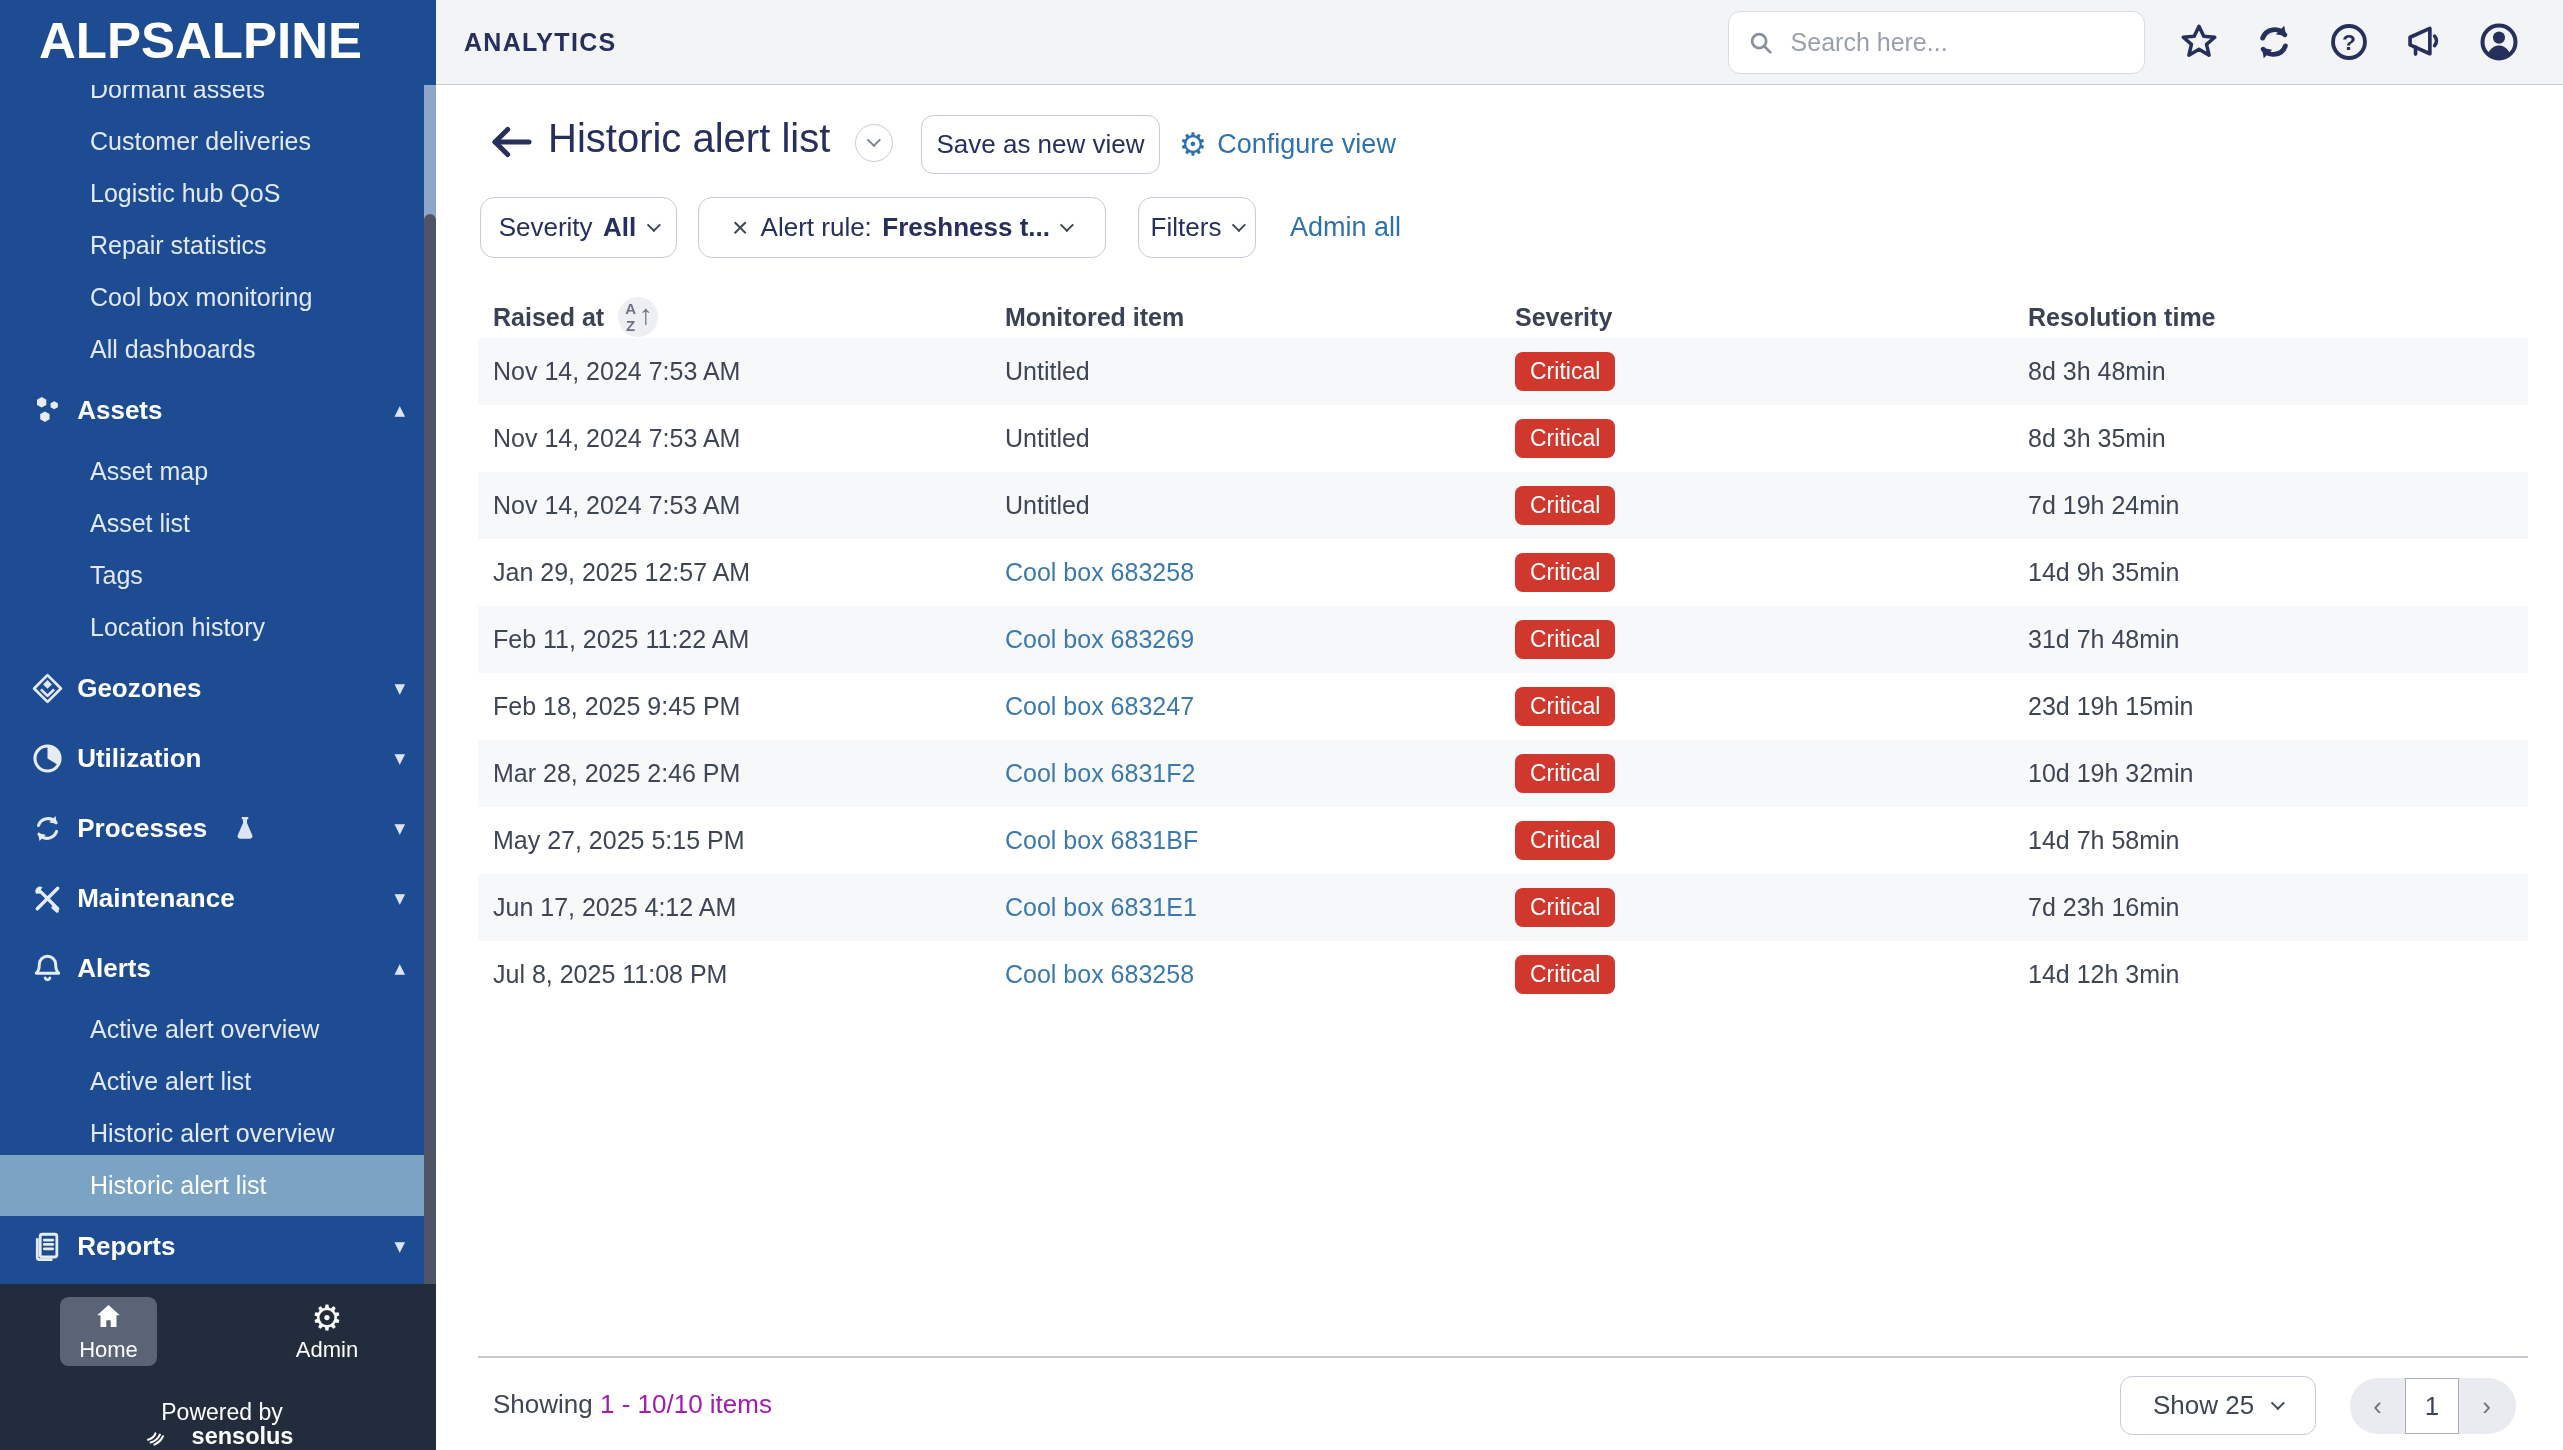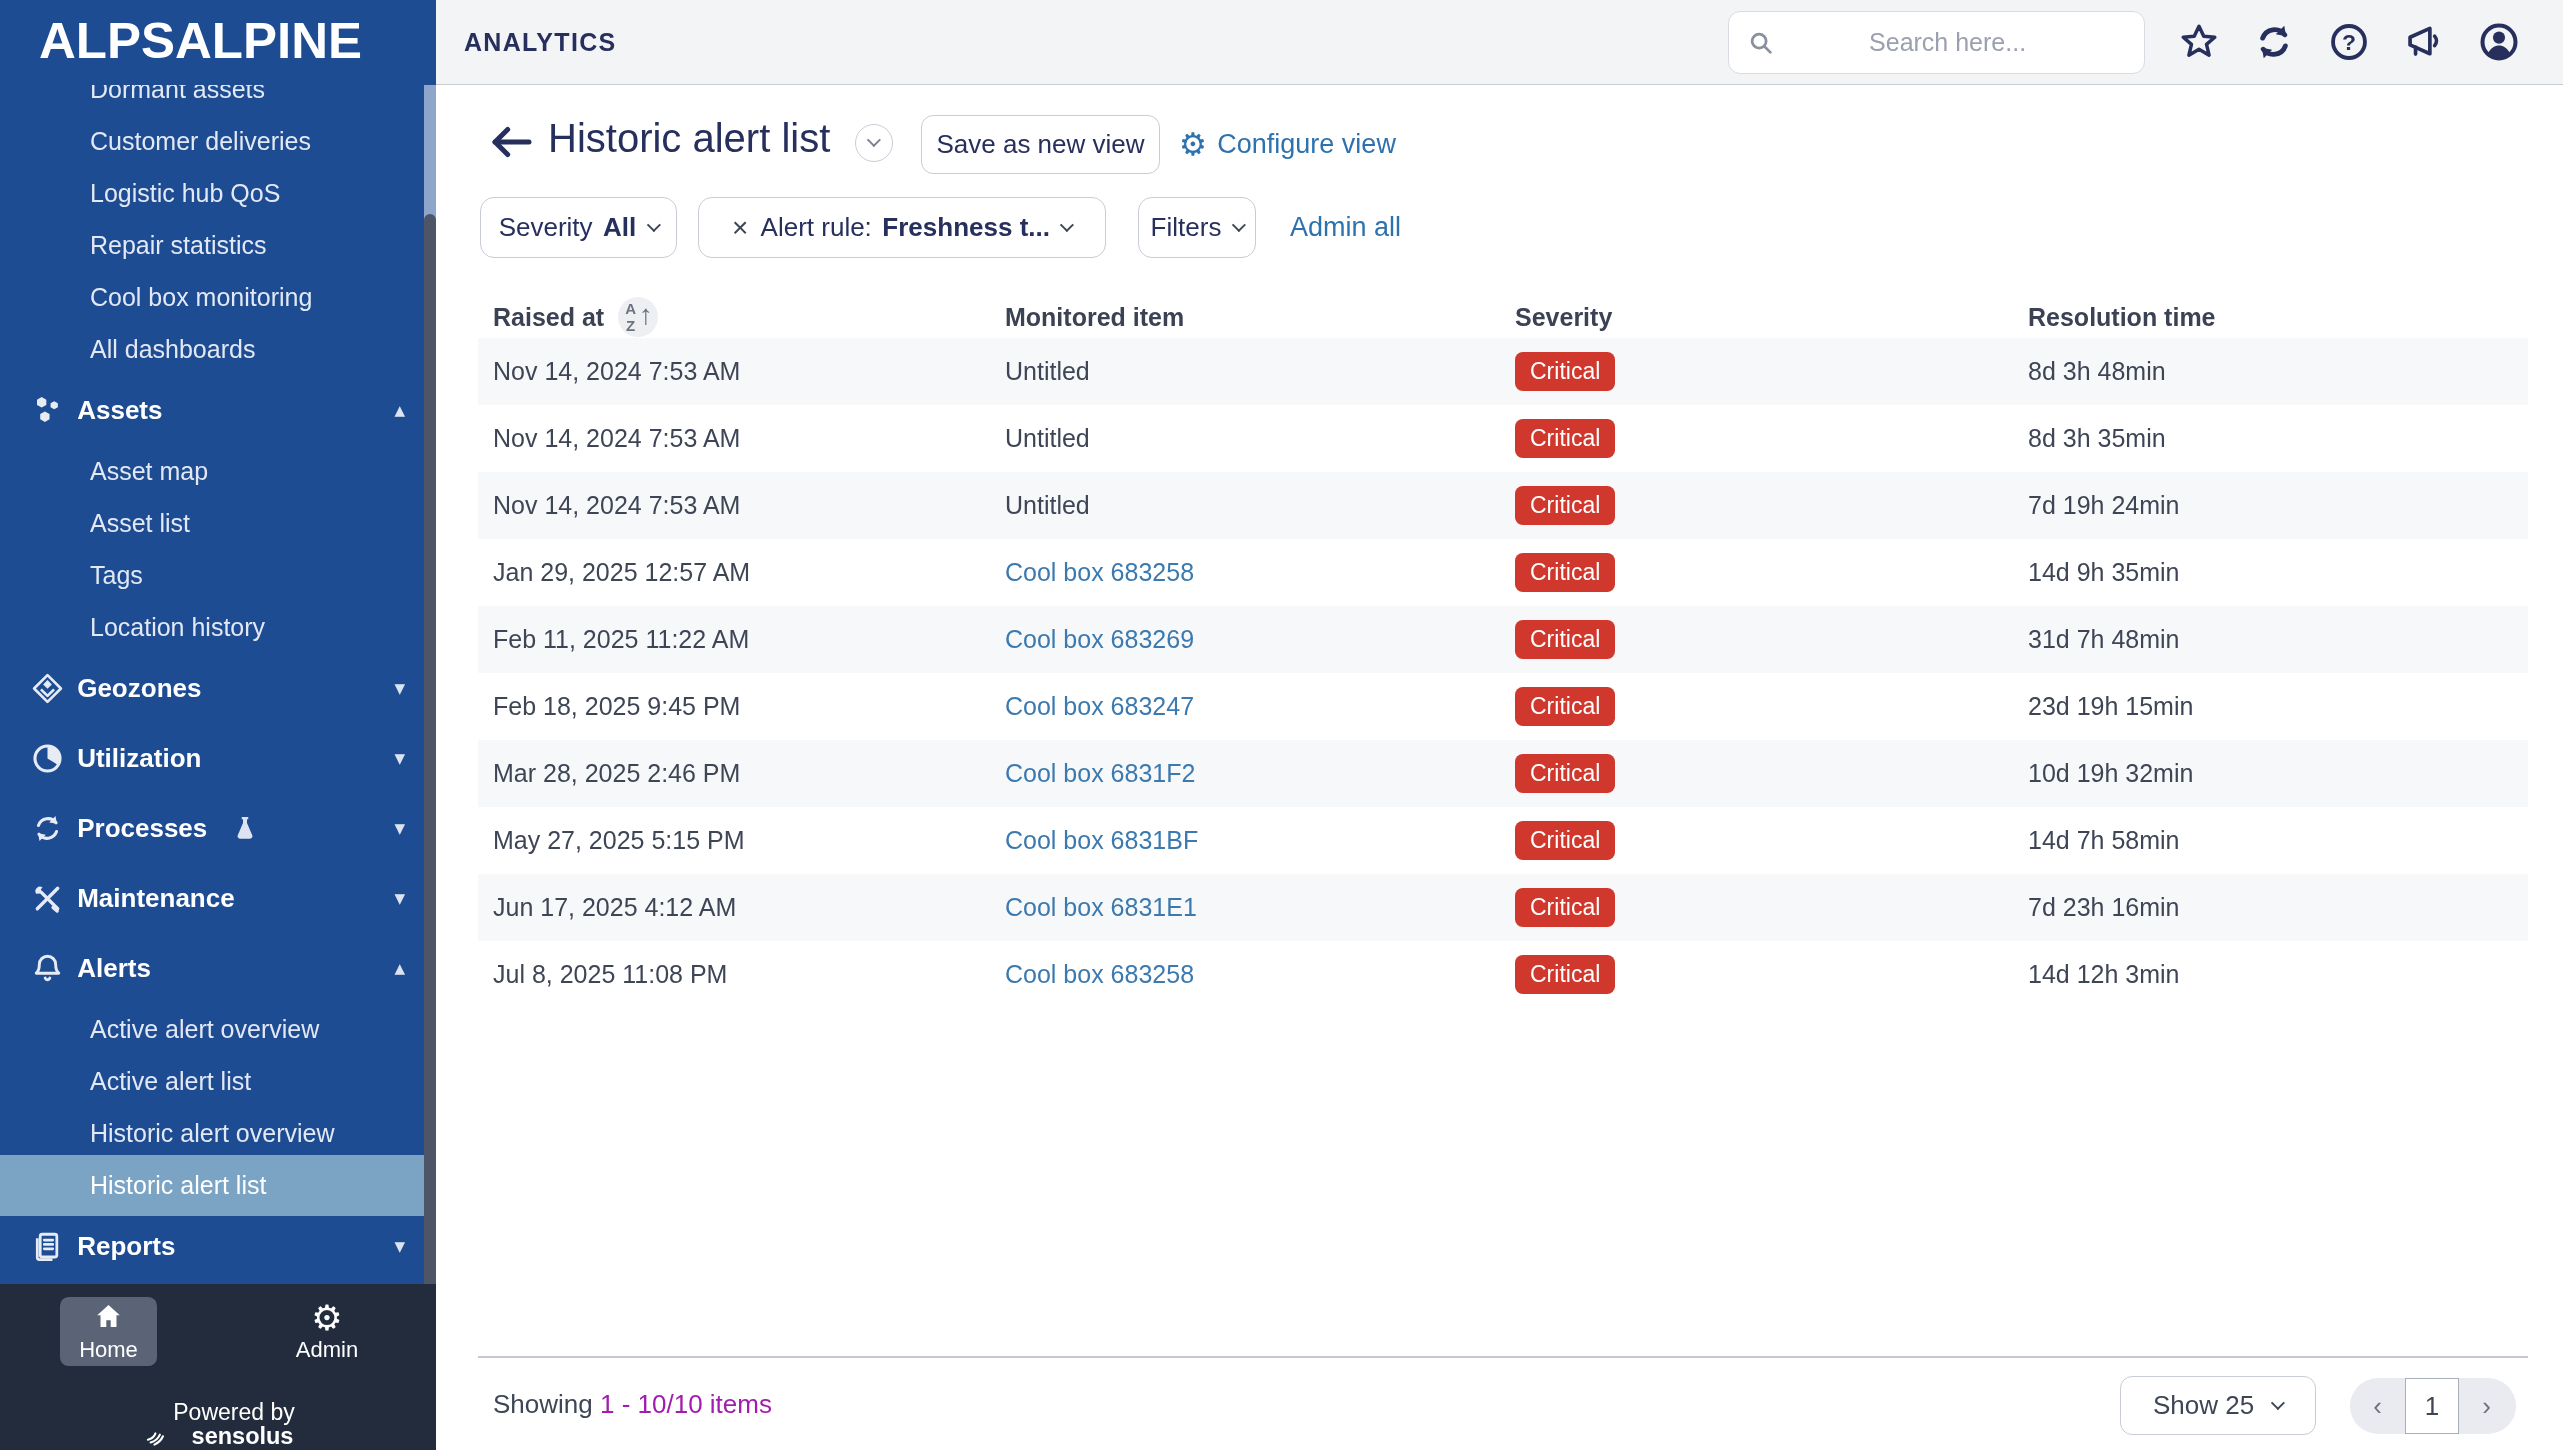--- a/index.html
+++ b/index.html
@@ -26,35 +26,35 @@
   .side-scrollbar .thumb{position:absolute;left:0;top:129px;width:12.2px;height:1153px;background:#4D5566;border-radius:6.1px;}
   .side-foot{position:absolute;left:0;top:1284px;width:436px;height:167px;background:#232C3D;z-index:3;}
   .home-btn{position:absolute;left:60px;top:13px;width:97px;height:69px;background:#5B6476;border-radius:8.7px;
             display:flex;flex-direction:column;align-items:center;justify-content:center;gap:3.5px;color:#fff;cursor:pointer;}
   .admin-btn{position:absolute;left:277px;top:13px;width:100px;height:69px;display:flex;flex-direction:column;
             align-items:center;justify-content:center;gap:1.7px;color:#fff;cursor:pointer;}
   .foot-ic{width:33px;height:33px;}
   .foot-ic svg{width:33px;height:33px;display:block;}
   .gear-glyph{font-size:35px;line-height:35px;}
   .foot-label{font-size:22px;color:#fff;}
-  .powered{position:absolute;left:16px;top:115px;width:436px;text-align:center;color:#fff;font-size:23px;}
+  .powered{position:absolute;left:4px;top:115px;width:436px;text-align:center;color:#fff;font-size:23px;}
   .powered-line2{position:absolute;left:0;top:139px;width:436px;display:flex;align-items:center;justify-content:center;
                  gap:23px;color:#fff;font-size:23.5px;font-weight:700;}
   .swirl{width:26px;height:26px;}
 
   
   .topbar{position:absolute;left:436px;top:0;width:2127px;height:85px;background:#F3F4F6;
           border-bottom:1.7px solid #C8CBD3;box-sizing:border-box;}
   .app-title{position:absolute;left:28px;top:0;height:84px;display:flex;align-items:center;
              font-size:25px;font-weight:700;color:#272F5D;letter-spacing:1.3px;}
   .searchbox{position:absolute;left:1292px;top:11.3px;width:417px;height:63px;background:#fff;
              border:1.7px solid #D8DBE1;border-radius:12.2px;box-sizing:border-box;display:flex;align-items:center;padding:0 17.4px;}
   .searchbox svg{width:30px;height:30px;flex:0 0 30px;color:#8A909F;}
   .searchbox input{border:none;outline:none;background:transparent;font-size:25px;color:#3b82f6;
-             font-family:inherit;margin-left:12.2px;width:314px;text-align:center;}
+             font-family:inherit;margin-left:12.2px;width:314px;}
   .searchbox input::placeholder{color:#9AA0AE;}
   .tb-icons{position:absolute;right:42px;top:0;height:84px;display:flex;align-items:center;gap:31px;color:#272F5D;}
   .tb-icon{width:44px;height:44px;cursor:pointer;}
   .tb-icon svg{width:44px;height:44px;display:block;}
 
   
   .content{position:absolute;left:436px;top:85px;width:2127px;height:1365px;background:#fff;}
   .back-btn{position:absolute;left:51px;top:35px;width:47px;height:44px;cursor:pointer;}
   .back-btn svg{width:47px;height:44px;display:block;}
   .page-title{position:absolute;left:112px;top:31px;font-size:40px;font-weight:500;color:#272F5D;}

